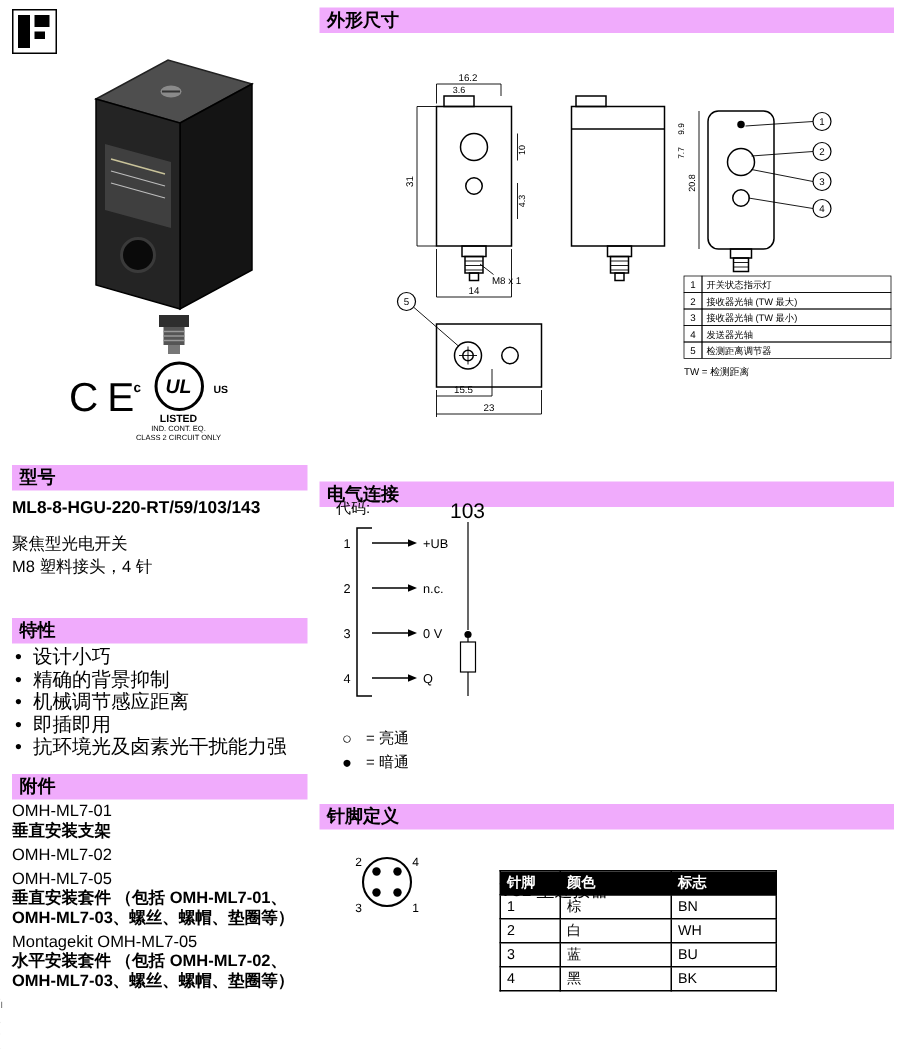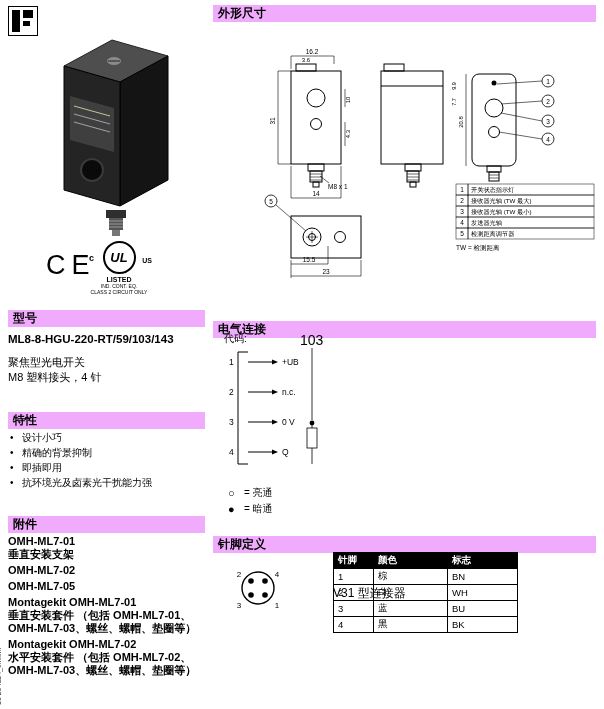--- a/index.html
+++ b/index.html
@@ -20,33 +20,33 @@
   
   .ul-wrap { position:absolute; left:86px; top:241px; width:66px; text-align:center; }
   .ul-circle { width:33px; height:33px; border:2.5px solid #000; border-radius:50%;
     margin:0 auto; position:relative; }
   .ul-circle .ul-txt { font-style:italic; font-weight:bold; font-size:13px; line-height:29px; }
   .ul-c { position:absolute; left:3px; top:12px; font-size:9px; font-weight:bold; }
   .ul-us { position:absolute; right:0px; top:16px; font-size:7px; font-weight:bold; }
   .ul-l1 { font-size:7px; font-weight:bold; margin-top:2px; }
   .ul-l2, .ul-l3 { font-size:5px; line-height:6px; }
   
-  .feat-list { position:absolute; left:8px; top:430px; width:199px; font-size:10px; }
+  .feat-list { position:absolute; left:8px; top:430px; width:199px; font-size:13px; }
   .feat-item { position:relative; padding-left:14px; line-height:15px; }
   .feat-item::before { content:"•"; position:absolute; left:2px; }
   
   .acc-list { position:absolute; left:8px; top:532px; width:199px; font-size:11px; }
-  .acc-name { font-weight:bold; margin-top:3px; line-height:13px; }
+  .acc-name { font-weight:normal; margin-top:3px; line-height:13px; }
   .acc-desc { line-height:13px;font-weight:bold; }
   
   .elec-legend { position:absolute; left:228px; top:485px; font-size:10px; }
   .elec-legend .row { display:flex; line-height:16px; }
   .elec-legend .sym { width:16px; font-size:11px; }
   
-  table.pins { position:absolute; left:333px; top:552px; border-collapse:collapse; font-size:9.5px; }
+  table.pins { position:absolute; left:333px; top:580px; border-collapse:collapse; font-size:9.5px; }
   table.pins th, table.pins td { border:1px solid #000; padding:1px 4px; text-align:left; }
   table.pins th { background:#000; color:#fff; font-weight:bold; }
   .colw1 { width:40px; } .colw2 { width:74px; } .colw3 { width:70px; }
   
   .footer-rot {
     position:absolute; left:2px; bottom:4px; transform-origin:bottom left;
     transform:rotate(-90deg); font-size:7px; white-space:nowrap; color:#333;
   }
   svg text { font-family:"Liberation Sans","DejaVu Sans",sans-serif; }
 </style>
@@ -96,33 +96,33 @@
 
   <div class="sec-hdr" style="left:8px;top:310px;width:197px">型号</div>
   <div class="txt bold" style="left:8px;top:333px;font-size:11.5px">ML8-8-HGU-220-RT/59/103/143</div>
   <div class="txt" style="left:8px;top:355px;font-size:11px">聚焦型光电开关</div>
   <div class="txt" style="left:8px;top:370px;font-size:11px">M8 塑料接头，4 针</div>
 
   <div class="sec-hdr" style="left:8px;top:412px;width:197px">特性</div>
   <div class="feat-list">
     <div class="feat-item">设计小巧</div>
     <div class="feat-item">精确的背景抑制</div>
+    <div class="feat-item">机械调节感应距离</div>
     <div class="feat-item">即插即用</div>
     <div class="feat-item">抗环境光及卤素光干扰能力强</div>
   </div>
 
   <div class="sec-hdr" style="left:8px;top:516px;width:197px">附件</div>
   <div class="acc-list">
     <div class="acc-name">OMH-ML7-01</div>
     <div class="acc-desc">垂直安装支架</div>
     <div class="acc-name">OMH-ML7-02</div>
     <div class="acc-name">OMH-ML7-05</div>
-    <div class="acc-name">Montagekit OMH-ML7-01</div>
     <div class="acc-desc">垂直安装套件 （包括 OMH-ML7-01、OMH-ML7-03、螺丝、螺帽、垫圈等）</div>
-    <div class="acc-name">Montagekit OMH-ML7-02</div>
+    <div class="acc-name">Montagekit OMH-ML7-05</div>
     <div class="acc-desc">水平安装套件 （包括 OMH-ML7-02、OMH-ML7-03、螺丝、螺帽、垫圈等）</div>
   </div>
 
   <div class="sec-hdr" style="left:213px;top:5px;width:383px">外形尺寸</div>
 
   <svg class="abs" style="left:216px;top:26px" width="380" height="278" viewBox="0 0 380 278">
     <g stroke="#000" stroke-width="1" fill="none">
 
       <rect x="75" y="45" width="50" height="93"></rect>
       <rect x="80" y="38" width="20" height="7"></rect>

